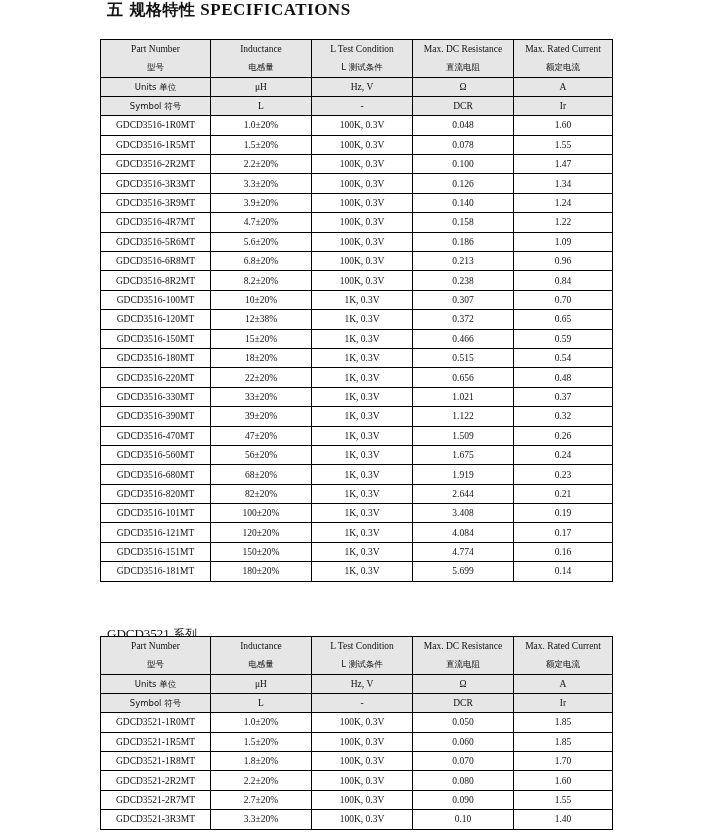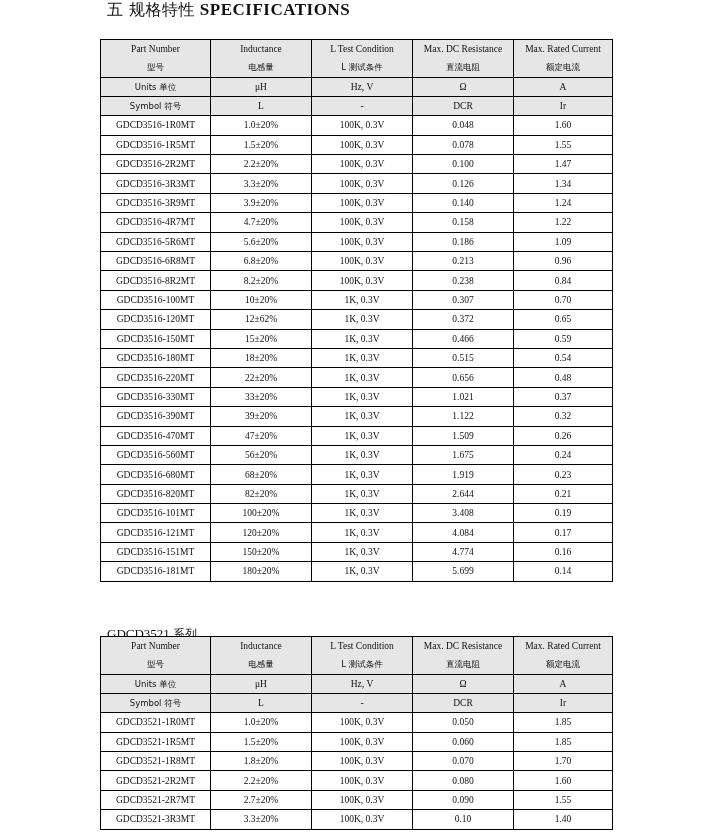--- a/index.html
+++ b/index.html
@@ -1,18 +1,18 @@
 <!DOCTYPE html>
 <html><head>
 <meta charset="utf-8">
 <style>
   html,body{margin:0;padding:0;background:#fff;}
   body{width:713px;height:839px;position:relative;overflow:hidden;font-family:"Liberation Serif","DejaVu Serif",serif;color:#111;}
   .title{position:absolute;left:107px;top:0px;font-size:17px;font-weight:bold;letter-spacing:0.5px;white-space:nowrap;}
-  .title .zh{font-family:"DejaVu Sans",sans-serif;font-weight:normal;font-size:16px;}
+  .title .zh{font-family:"DejaVu Sans",sans-serif;font-weight:bold;font-size:16px;}
   .series{position:absolute;left:107px;font-size:13px;white-space:nowrap;}
   .series .zh{font-family:"DejaVu Sans",sans-serif;font-size:12px;}
   table.spec{position:absolute;left:100px;width:512px;border-collapse:collapse;table-layout:fixed;font-size:9.5px;}
   table.spec td{border:1px solid #000;text-align:center;vertical-align:middle;padding:0;height:18.4px;line-height:12px;white-space:nowrap;overflow:hidden;}
   table.spec tr.hd td{background:#e6e6e6;text-align:center;}
   table.spec tr.hd2 td{height:36.5px;line-height:18px;}
   .zh9{font-family:"DejaVu Sans",sans-serif;font-size:8.5px;}
   col.c1{width:110px;} col.c2{width:101px;} col.c3{width:101px;} col.c4{width:101px;} col.c5{width:99px;}
 </style>
 </head>
@@ -122,21 +122,21 @@
       </tr>
       <tr>
         <td>GDCD3516-100MT</td>
         <td>10±20%</td>
         <td>1K, 0.3V</td>
         <td>0.307</td>
         <td>0.70</td>
       </tr>
       <tr>
         <td>GDCD3516-120MT</td>
-        <td>12±62%</td>
+        <td>12±38%</td>
         <td>1K, 0.3V</td>
         <td>0.372</td>
         <td>0.65</td>
       </tr>
       <tr>
         <td>GDCD3516-150MT</td>
         <td>15±20%</td>
         <td>1K, 0.3V</td>
         <td>0.466</td>
         <td>0.59</td>

